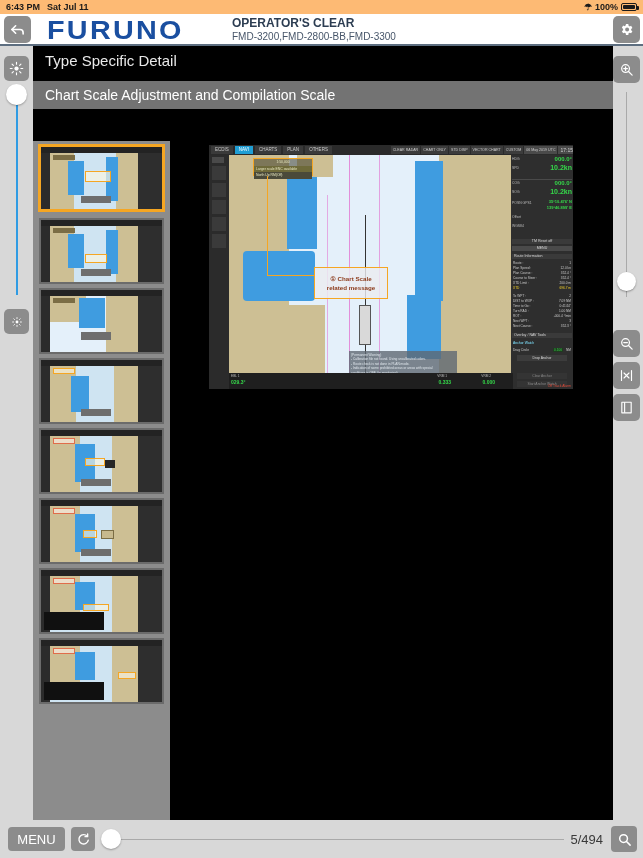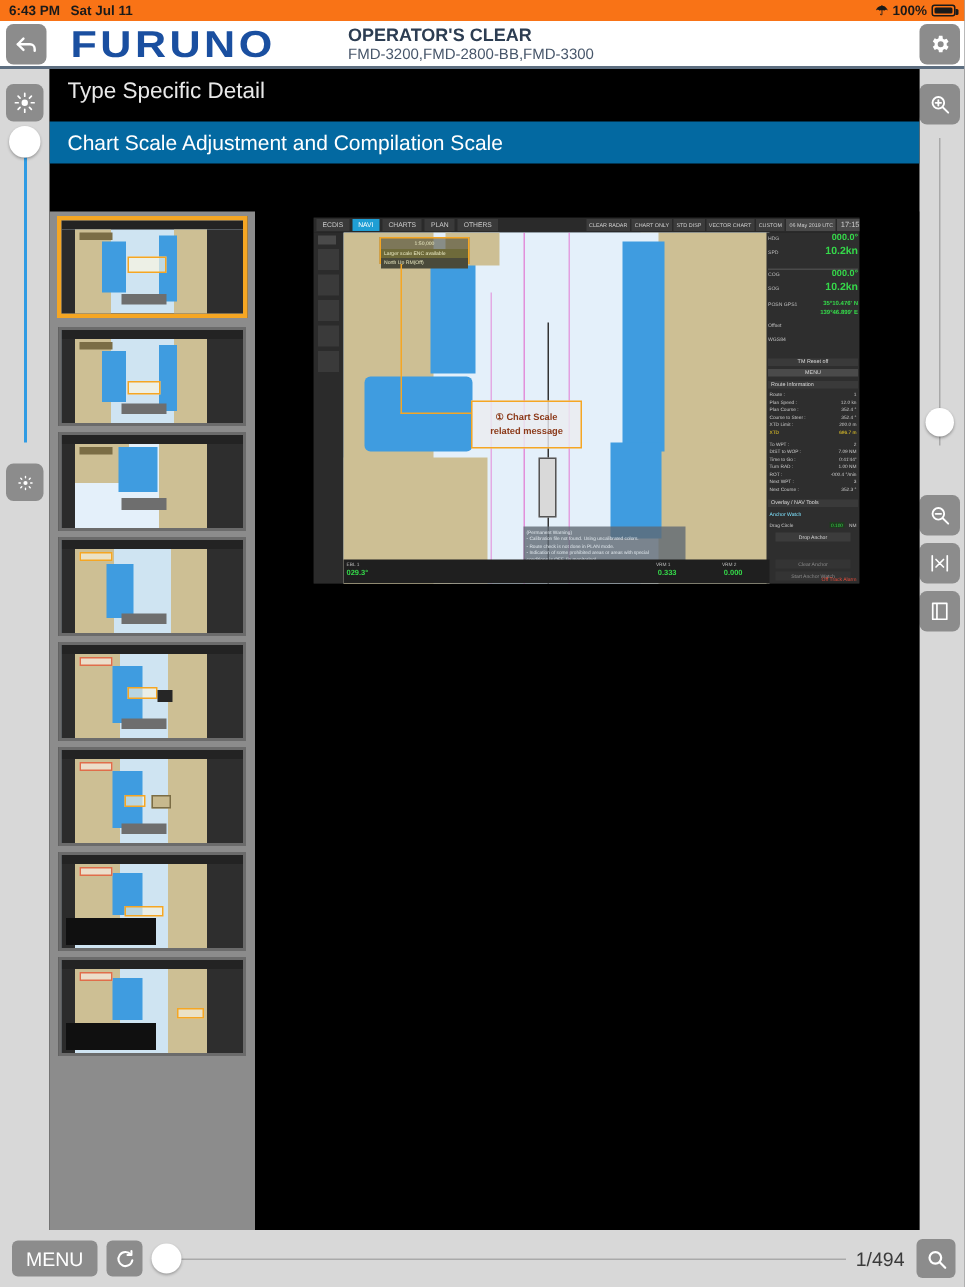--- a/index.html
+++ b/index.html
@@ -7,21 +7,21 @@
     width: 643px; height: 858px;
     background: #d8d8d8;
     font-family: "Liberation Sans", sans-serif;
     overflow: hidden;
   }
   body { position: relative; }
 
   
   #status-bar {
     position: absolute; left: 0; top: 0; width: 643px; height: 14px;
-    background: #f97316; color: #1a1a1a;
+    background: #fdba74; color: #1a1a1a;
     font-size: 9px; font-weight: bold;
     display: flex; align-items: center;
   }
   #status-bar .left { padding-left: 6px; display: flex; gap: 7px; }
   #status-bar .right { margin-left: auto; padding-right: 6px; display: flex; align-items: center; gap: 3px; }
   .wifi-glyph { font-size: 9px; line-height: 9px; }
   .batt { width: 16px; height: 8px; border: 1px solid #1a1a1a; border-radius: 2px; position: relative; }
   .batt::after { content: ""; position: absolute; right: -3px; top: 2px; width: 2px; height: 4px; background: #1a1a1a; border-radius: 0 1px 1px 0; }
   .batt .fill { position: absolute; left: 1px; top: 1px; bottom: 1px; width: 12px; background: #1a1a1a; border-radius: 1px; }
 
@@ -91,21 +91,21 @@
   #doc-viewport {
     position: absolute; left: 33px; top: 46px; width: 580px; height: 774px;
     background: #000000; overflow: hidden;
   }
 
   
   .sec-bar { width: 580px; font-size: 15px; color: #e9e9e9; padding-left: 12px; display: flex; align-items: center; }
   #sec-type  { height: 29px; background: #000000; }
   #sec-basic { height: 32px; background: #5a5a5a; }
   #sec-gap   { height: 6px;  background: #000000; }
-  #sec-chart { height: 28px; background: #0369a1; color: #ffffff; font-size: 14px; }
+  #sec-chart { height: 28px; background: #737373; color: #ffffff; font-size: 14px; }
 
   
   #thumb-rail {
     position: absolute; left: 0; top: 95px; width: 137px; height: 679px;
     background: #8c8c8c; overflow: hidden;
   }
   .thumb {
     position: absolute; left: 6px; width: 125px; height: 66px;
     background: #2b2b2b; border: 2px solid #6b6b6b; overflow: hidden;
   }
@@ -565,20 +565,20 @@
   <div id="rotate-btn">
     <svg width="15" height="15" viewBox="0 0 24 24" fill="none" stroke="#fff" stroke-width="2.2" stroke-linecap="round" stroke-linejoin="round">
       <path d="M18 7a7.5 7.5 0 1 0 1.6 6"></path>
         <path d="M18.6 3.2v4.2h-4.2"></path>
     </svg>
   </div>
   <div id="page-slider-wrap">
     <div id="page-slider-track"></div>
     <div id="page-slider-knob"></div>
   </div>
-  <div id="page-indicator">1/494</div>
+  <div id="page-indicator">5/494</div>
   <div id="search-btn">
     <svg width="15" height="15" viewBox="0 0 24 24" fill="none" stroke="#fff" stroke-width="2.4" stroke-linecap="round">
       <circle cx="10.5" cy="10.5" r="6.2"></circle>
         <path d="M15.2 15.2L21 21"></path>
     </svg>
   </div>
 </div>
 
 </body></html>

